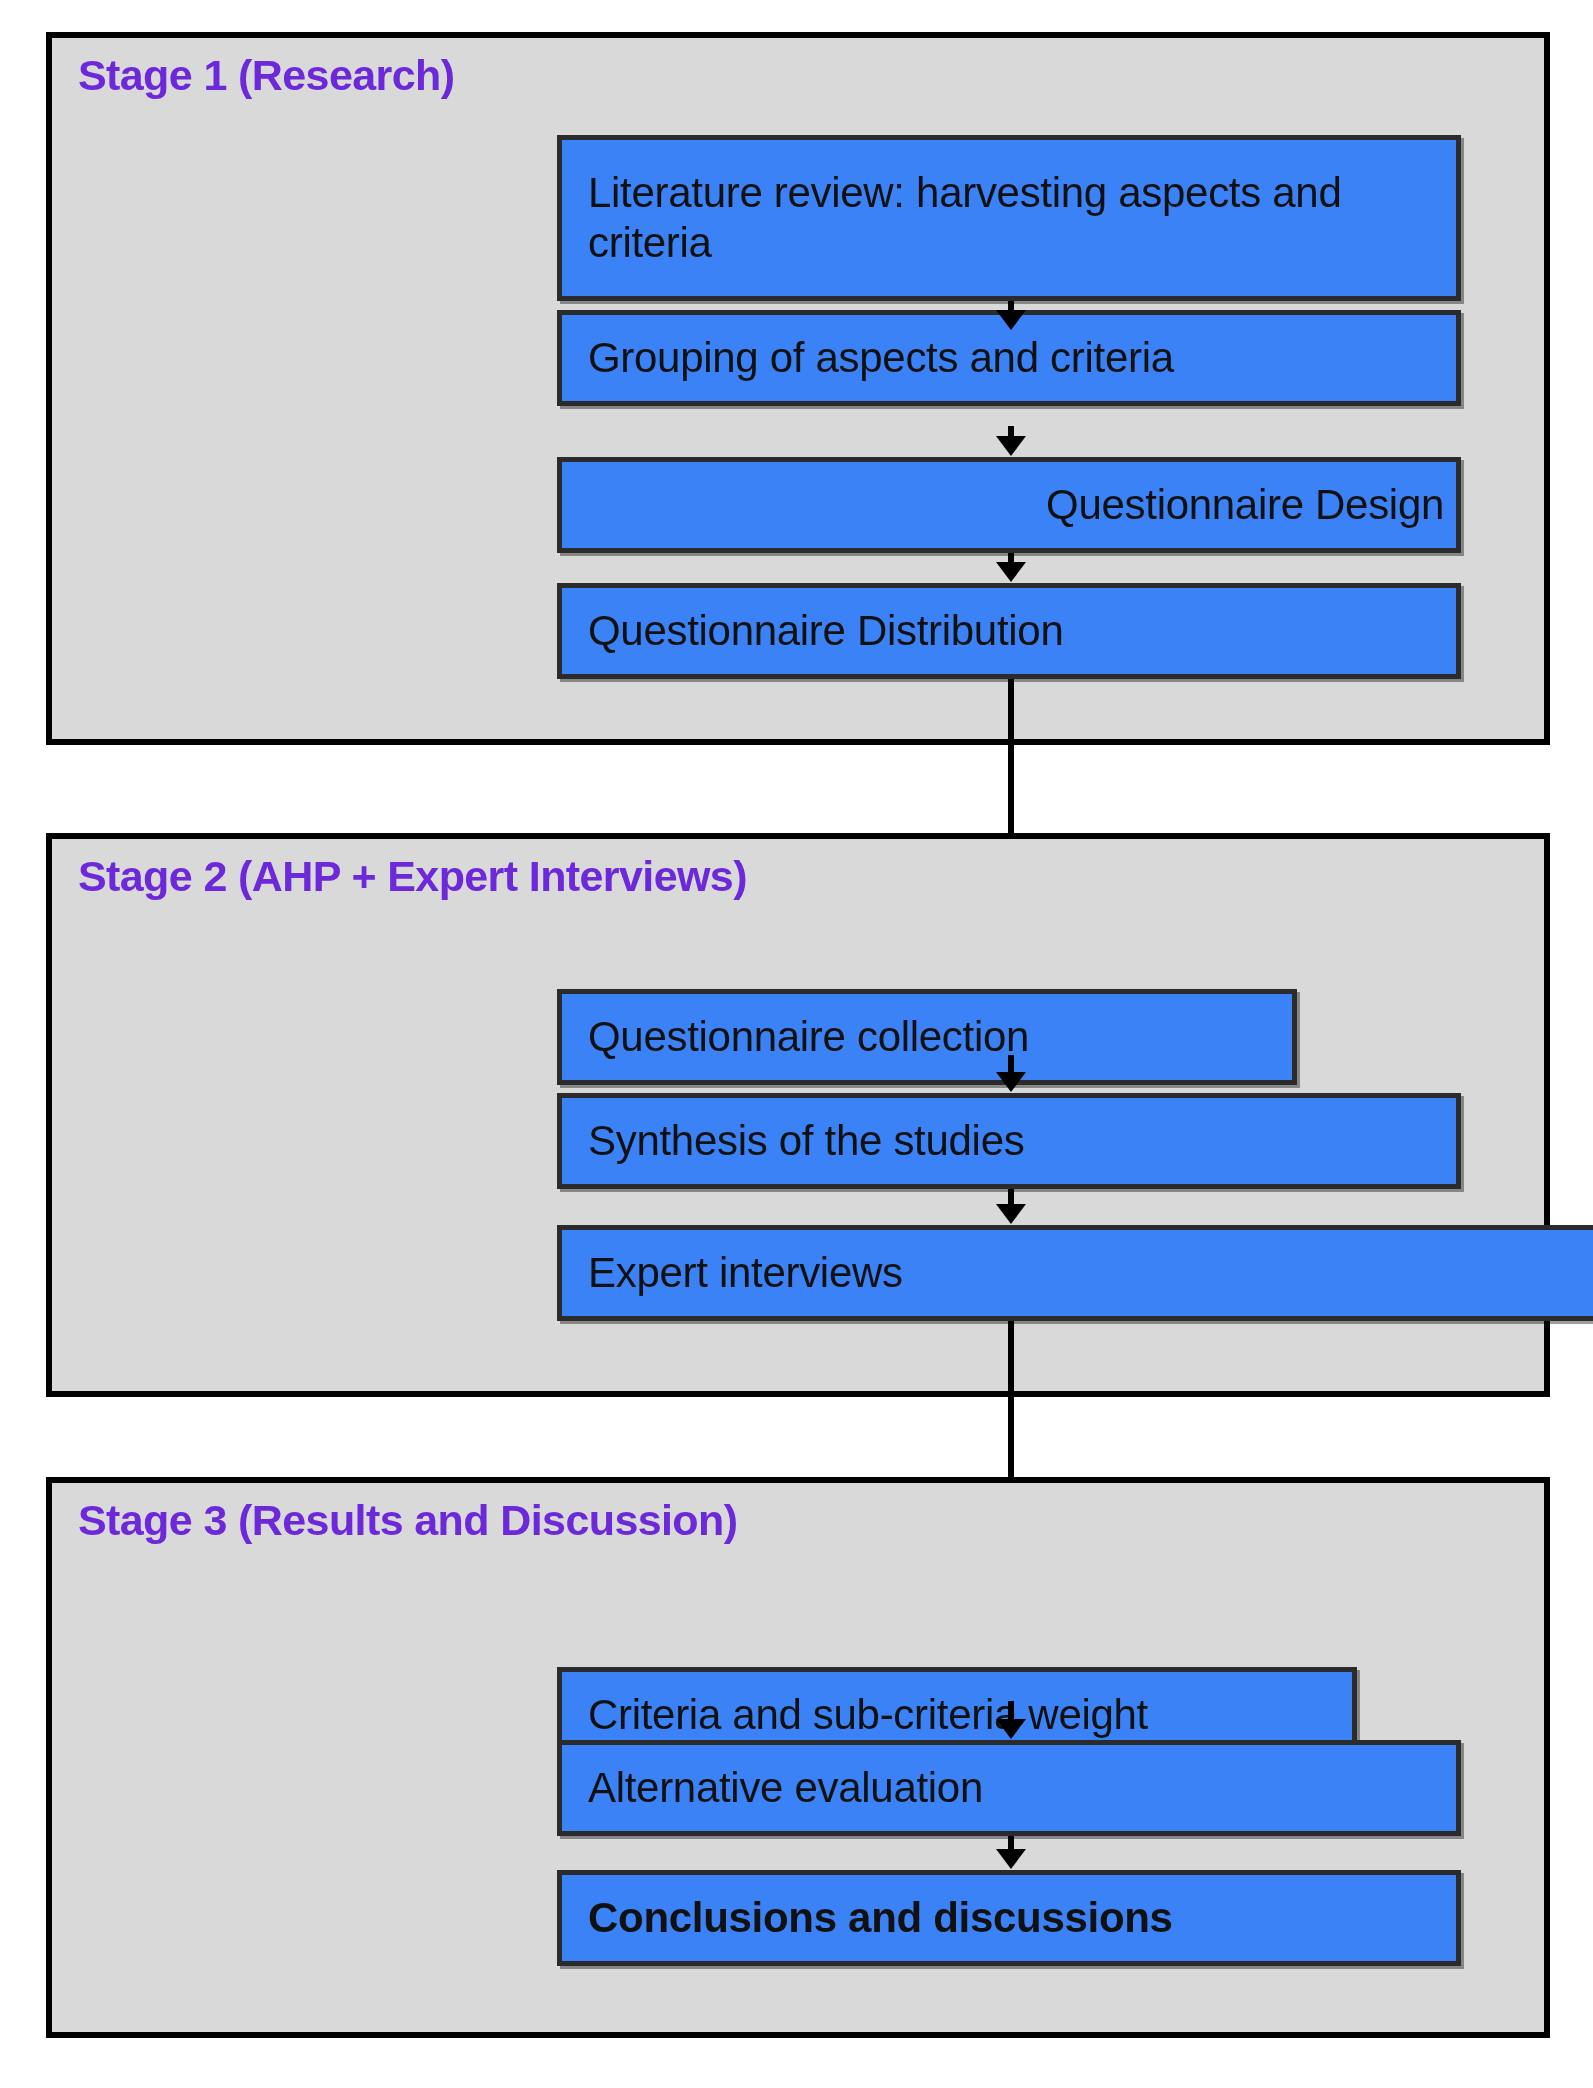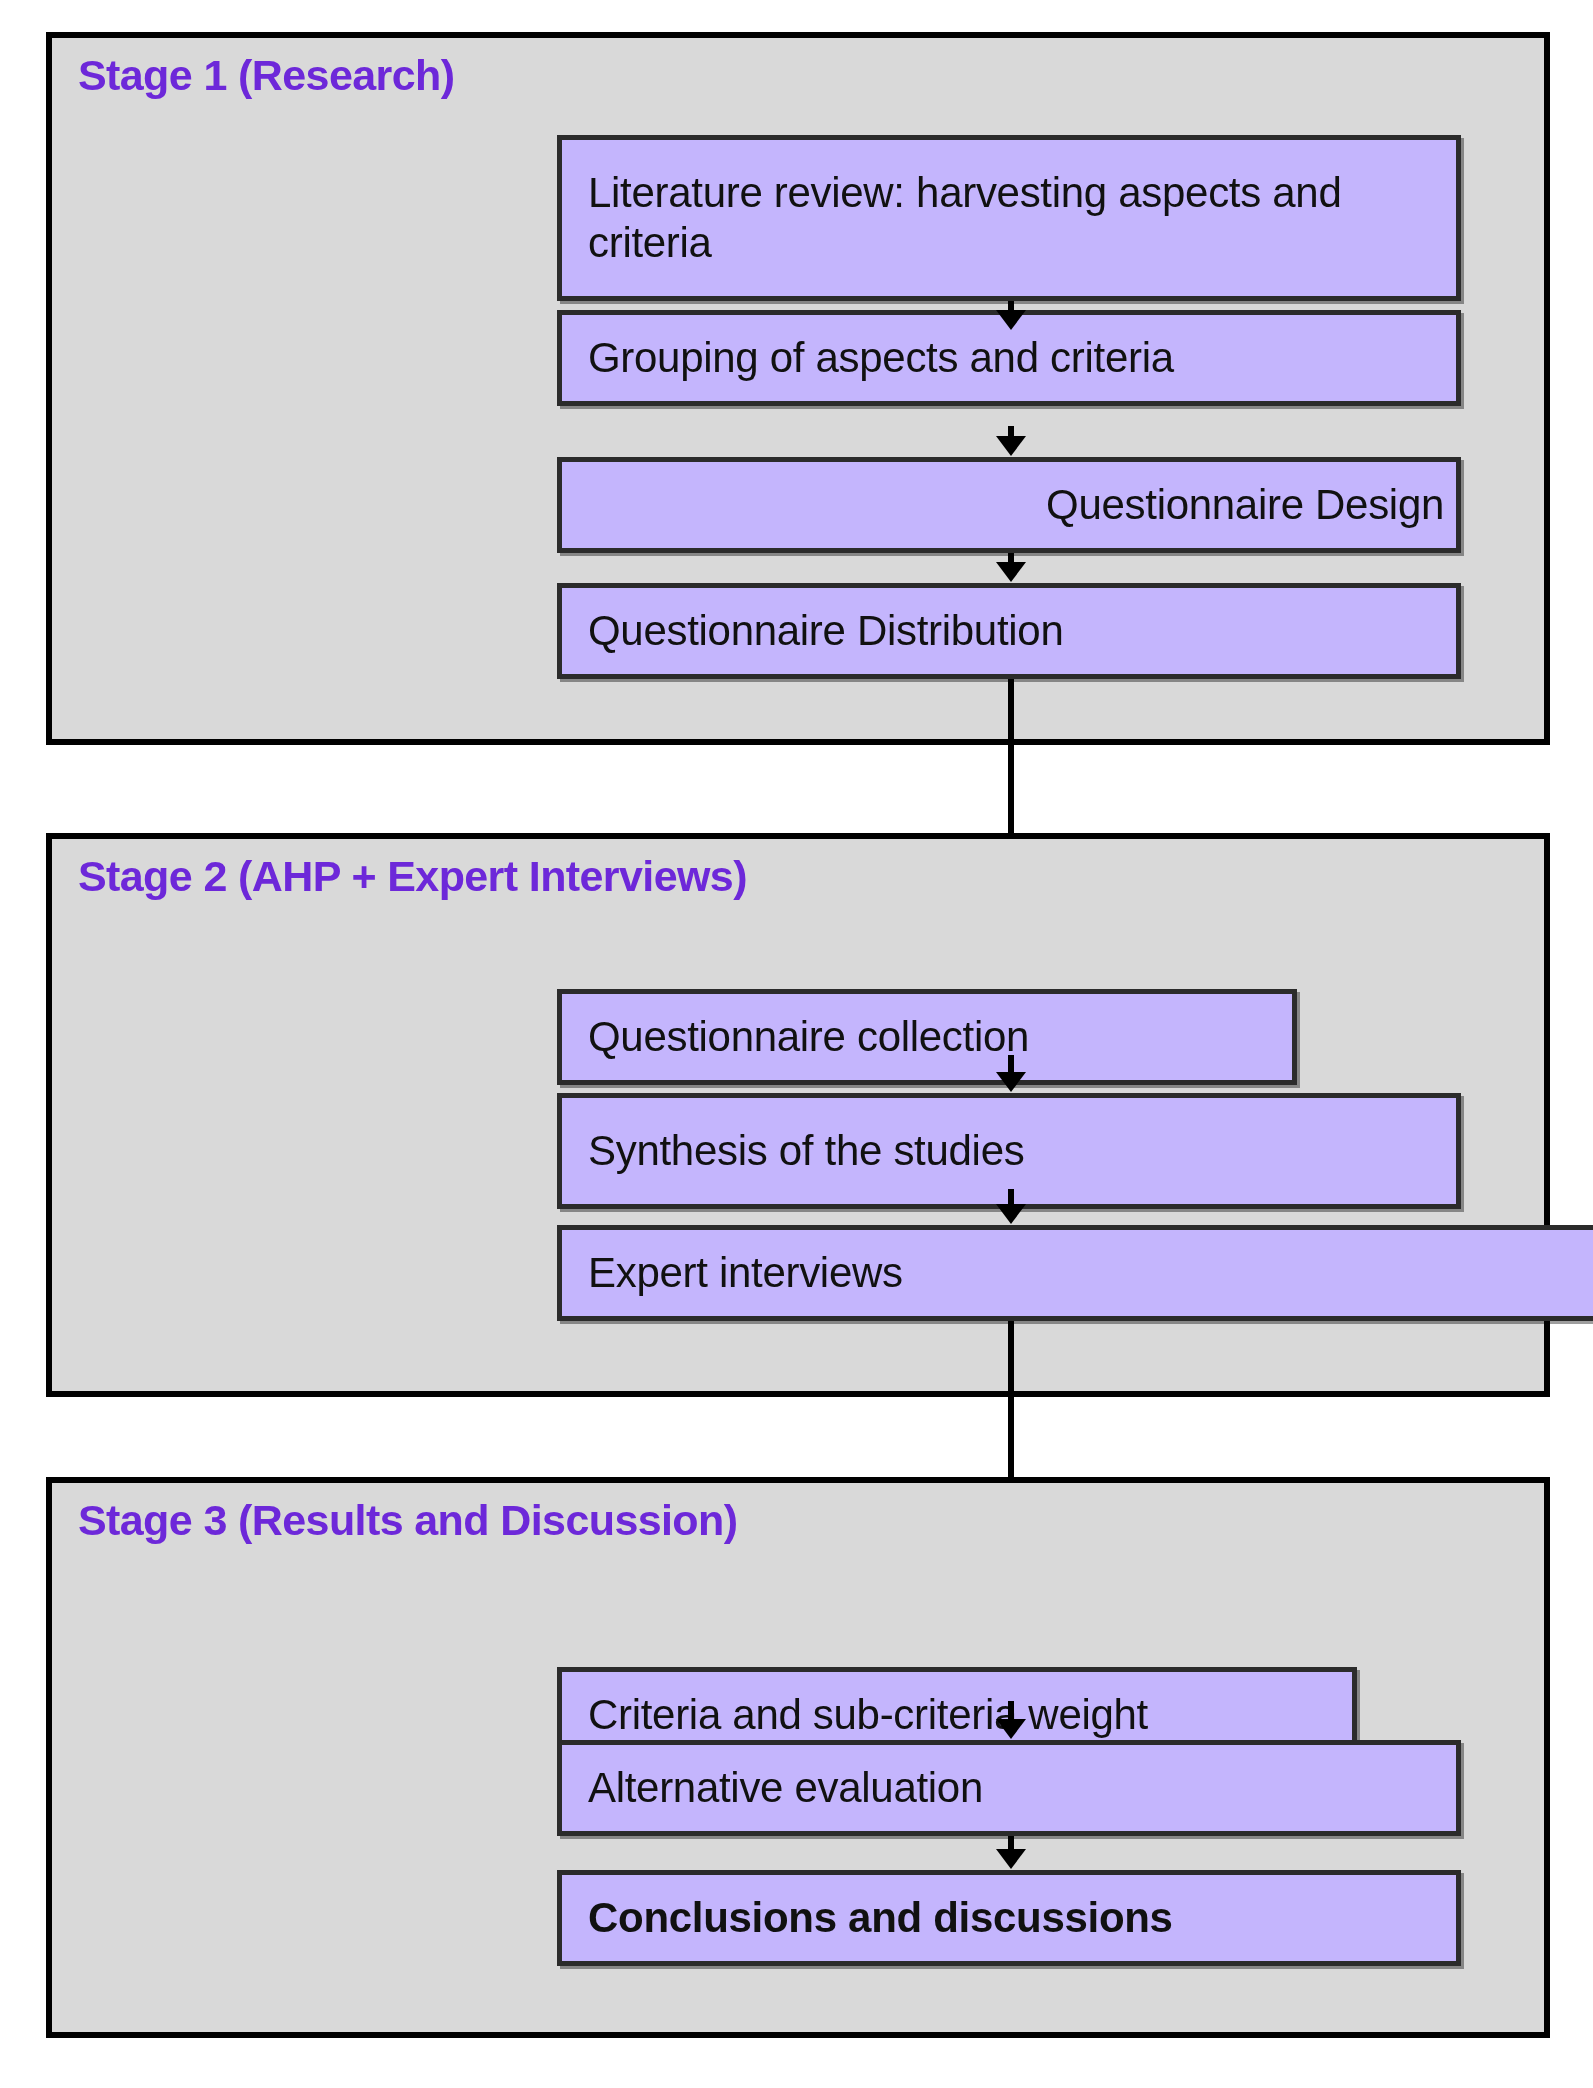--- a/index.html
+++ b/index.html
@@ -44,21 +44,21 @@
     font-weight: bold;
     color: #6d28d9;
     letter-spacing: -0.6px;
     white-space: nowrap;
     line-height: 1.0;
   }
 
   
   .pbox {
     position: absolute;
-    background: #c4b5fd;
+    background: #3b82f6;
     border: 5px solid #2b2b2b;
     box-sizing: border-box;
     display: flex;
     align-items: center;
     box-shadow: 3px 3px 0 rgba(0,0,0,0.38);
   }
   .pbox-label {
     font-size: 42px;
     line-height: 1.18;
     color: #111111;
@@ -133,21 +133,21 @@
   </div>
 
   <div class="stage stage-2">
     <div class="stage-title">Stage 2 (AHP + Expert Interviews)</div>
   </div>
 
   <div class="pbox" style="left:557px; top:989px; width:740px; height:96px;">
     <span class="pbox-label">Questionnaire collection</span>
   </div>
 
-  <div class="pbox" style="left:557px; top:1093px; width:904px; height:116px;">
+  <div class="pbox" style="left:557px; top:1093px; width:904px; height:96px;">
     <span class="pbox-label">Synthesis of the studies</span>
   </div>
 
   <div class="pbox" style="left:557px; top:1225px; width:1080px; height:96px;">
     <span class="pbox-label">Expert interviews</span>
   </div>
 
   <div class="arrow" style="left:1011px; top:1055px; height:38px;">
     <div class="shaft" style="height:21px;"></div>
     <div class="head" style="top:17px;"></div>

